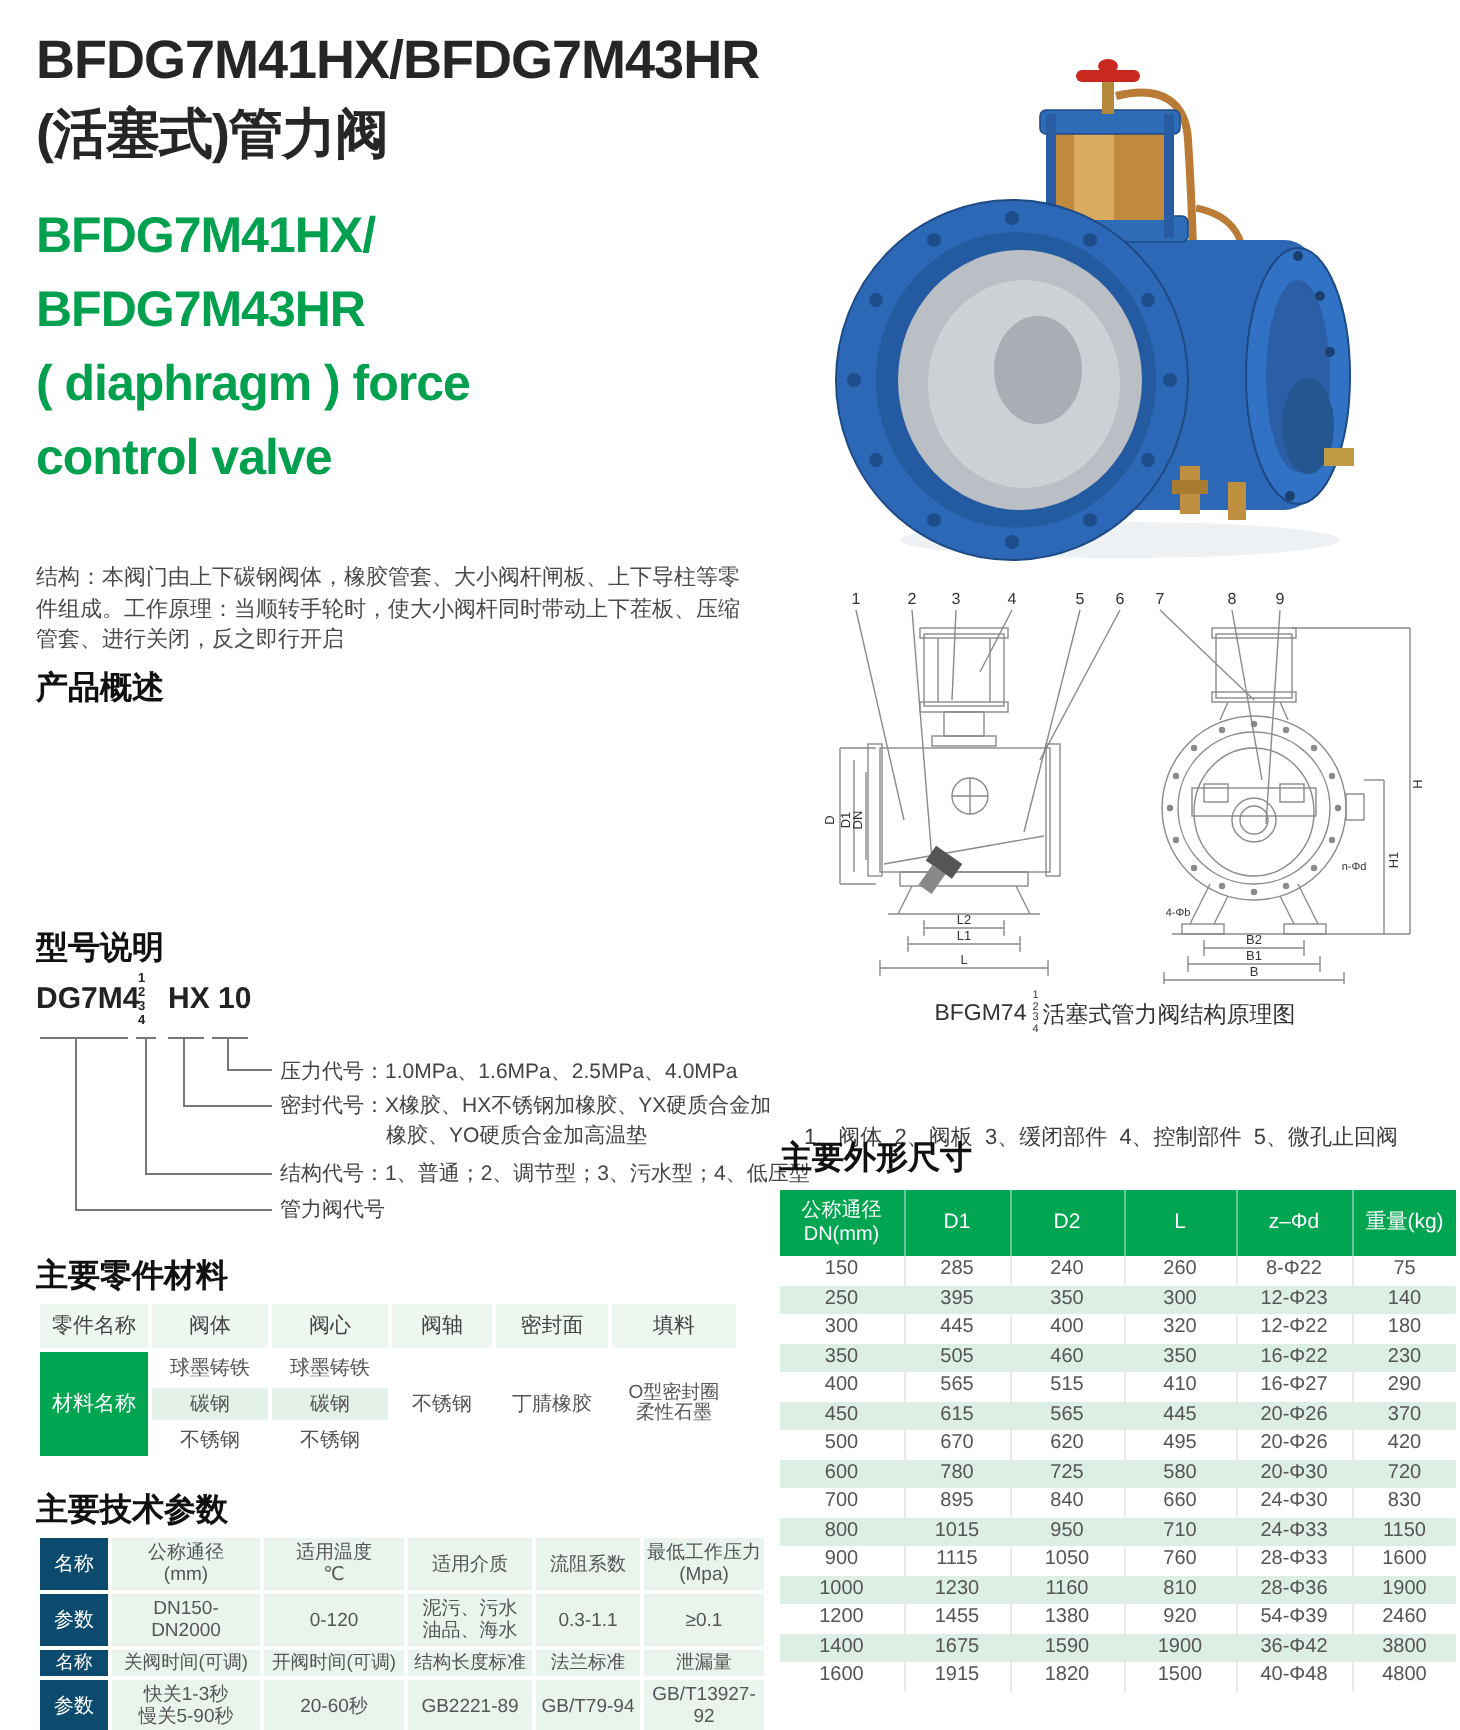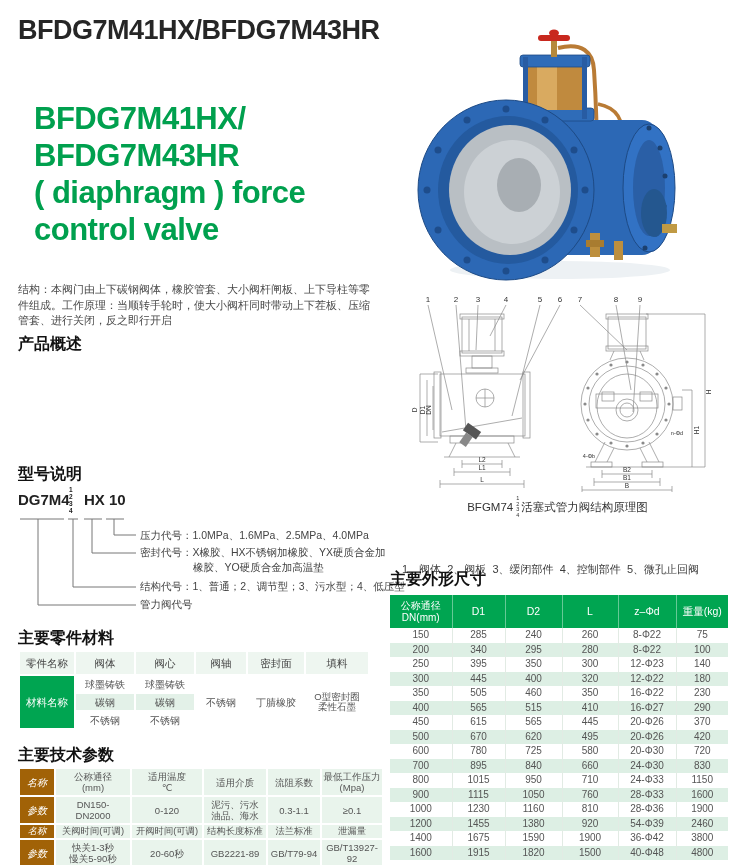--- a/index.html
+++ b/index.html
@@ -2,21 +2,21 @@
 <html><head>
 <meta charset="utf-8">
 <style>
   html,body{margin:0;padding:0;background:#fff;}
   .page{position:relative;width:730px;height:865px;background:#fff;overflow:hidden;
         font-family:"Liberation Sans","DejaVu Sans",sans-serif;color:#333;}
   .abs{position:absolute;}
   
   .black-title{left:18px;top:12px;width:360px;font-size:27px;line-height:37px;
                font-weight:600;color:#262626;letter-spacing:-0.5px;}
-  .green-title{left:34px;top:100px;width:360px;font-size:31px;line-height:37px;
+  .green-title{left:18px;top:100px;width:360px;font-size:25px;line-height:37px;
                font-weight:800;color:#00a04e;letter-spacing:-0.5px;}
   .para{left:18px;width:352px;font-size:11px;line-height:15.5px;color:#4a4a4a;text-align:justify;}
   .intro{top:282px;}
   .sec-h{left:18px;font-size:16px;font-weight:bold;color:#111;}
   .overview-h{top:334px;}
   .overview-t{top:357px;}
   .model-h{top:464px;}
   .model-block{left:18px;top:489px;width:352px;height:142px;}
   .model-code{position:absolute;font-weight:bold;font-size:15px;color:#222;}
   .model-digits{position:absolute;left:51px;top:-3px;font-size:6.5px;line-height:7px;
@@ -34,21 +34,21 @@
   .mat-table tr.hdr td{background:#eef6f0;height:20px;font-size:10.5px;color:#444;}
   .mat-table td.g{background:#00a551;color:#fff;font-size:10.5px;margin-left:40px;}
   .mat-table tr.striped td{background:#e3f1e8;}
   .mat-table td.span3{background:transparent;}
   .mat-table tr.body td{height:14px;}
   .mat-table td.sm{font-size:9.5px;line-height:10.5px;}
   
   .params-table{left:18px;top:767px;width:352px;}
   .params-table td{background:#e9f4ec;color:#555;text-align:center;font-size:9.5px;
                    line-height:11px;padding:2px 1px;vertical-align:middle;}
-  .params-table td:first-child{background:#a16207;color:#fff;font-size:10px;font-style:italic;}
+  .params-table td:first-child{background:#0c4a6e;color:#fff;font-size:10px;}
   .params-table tr:nth-child(3) td{padding:0;font-size:9.3px;height:13px;}
   
   .photo-box{left:390px;top:8px;width:330px;height:282px;}
   .diagram-box{left:390px;top:292px;width:335px;height:202px;}
   .diagram-caption{left:390px;top:496px;width:335px;display:flex;justify-content:center;
                    align-items:center;font-size:11.5px;color:#333;}
   .caption-digits{font-size:5.5px;line-height:5.5px;white-space:pre-line;margin:0 2px 0 3px;color:#333;}
   .parts{left:402px;top:527px;width:320px;font-size:11px;line-height:17px;color:#3d3d3d;white-space:pre-wrap;}
   .dims-h{left:390px;top:569px;}
   .dims-table{left:390px;top:595px;width:338px;border-collapse:collapse;border-spacing:0;}
@@ -62,20 +62,21 @@
   .dims-table tbody tr:nth-child(odd){background:#fff;}
   svg text{font-family:"Liberation Sans","DejaVu Sans",sans-serif;}
 </style>
 </head>
 <body>
 
 <div class="page">
 
   <div class="abs black-title">
     <div>BFDG7M41HX/BFDG7M43HR</div>
+    <div>(活塞式)管力阀</div>
   </div>
 
   <div class="abs green-title">
     <div>BFDG7M41HX/</div>
     <div>BFDG7M43HR</div>
     <div>( diaphragm ) force</div>
     <div>control valve</div>
   </div>
 
   <div class="abs para intro">结构：本阀门由上下碳钢阀体，橡胶管套、大小阀杆闸板、上下导柱等零件组成。工作原理：当顺转手轮时，使大小阀杆同时带动上下茬板、压缩管套、进行关闭，反之即行开启</div>
@@ -439,28 +440,20 @@
     <tbody>
         <tr>
           <td>150</td>
           <td>285</td>
           <td>240</td>
           <td>260</td>
           <td>8-Φ22</td>
           <td>75</td>
         </tr>
         <tr>
-          <td>200</td>
-          <td>340</td>
-          <td>295</td>
-          <td>280</td>
-          <td>8-Φ22</td>
-          <td>100</td>
-        </tr>
-        <tr>
           <td>250</td>
           <td>395</td>
           <td>350</td>
           <td>300</td>
           <td>12-Φ23</td>
           <td>140</td>
         </tr>
         <tr>
           <td>300</td>
           <td>445</td>

